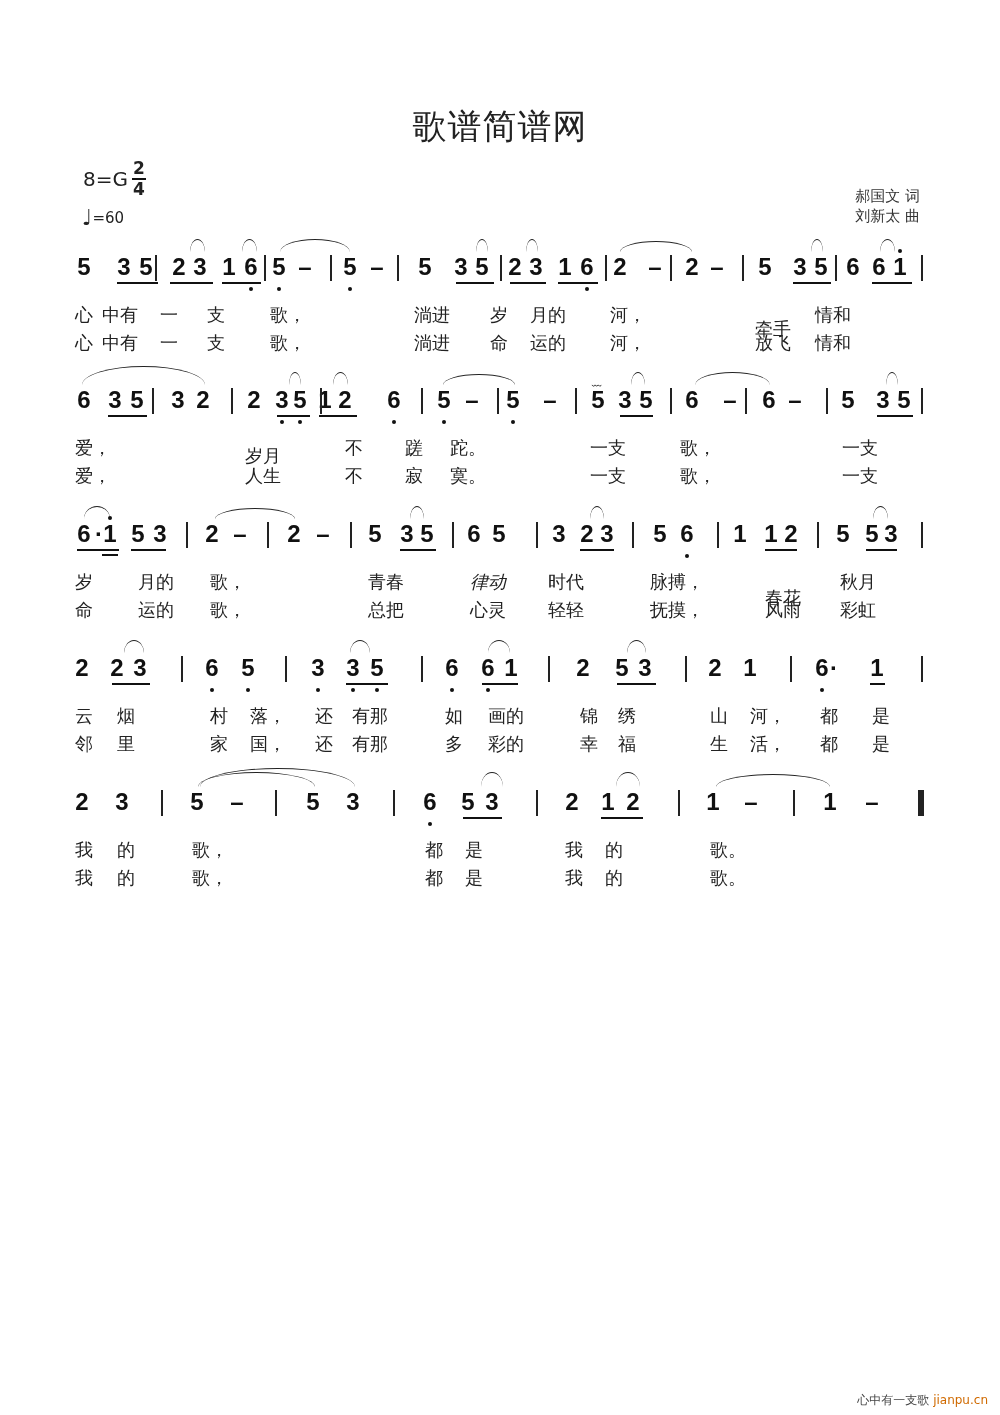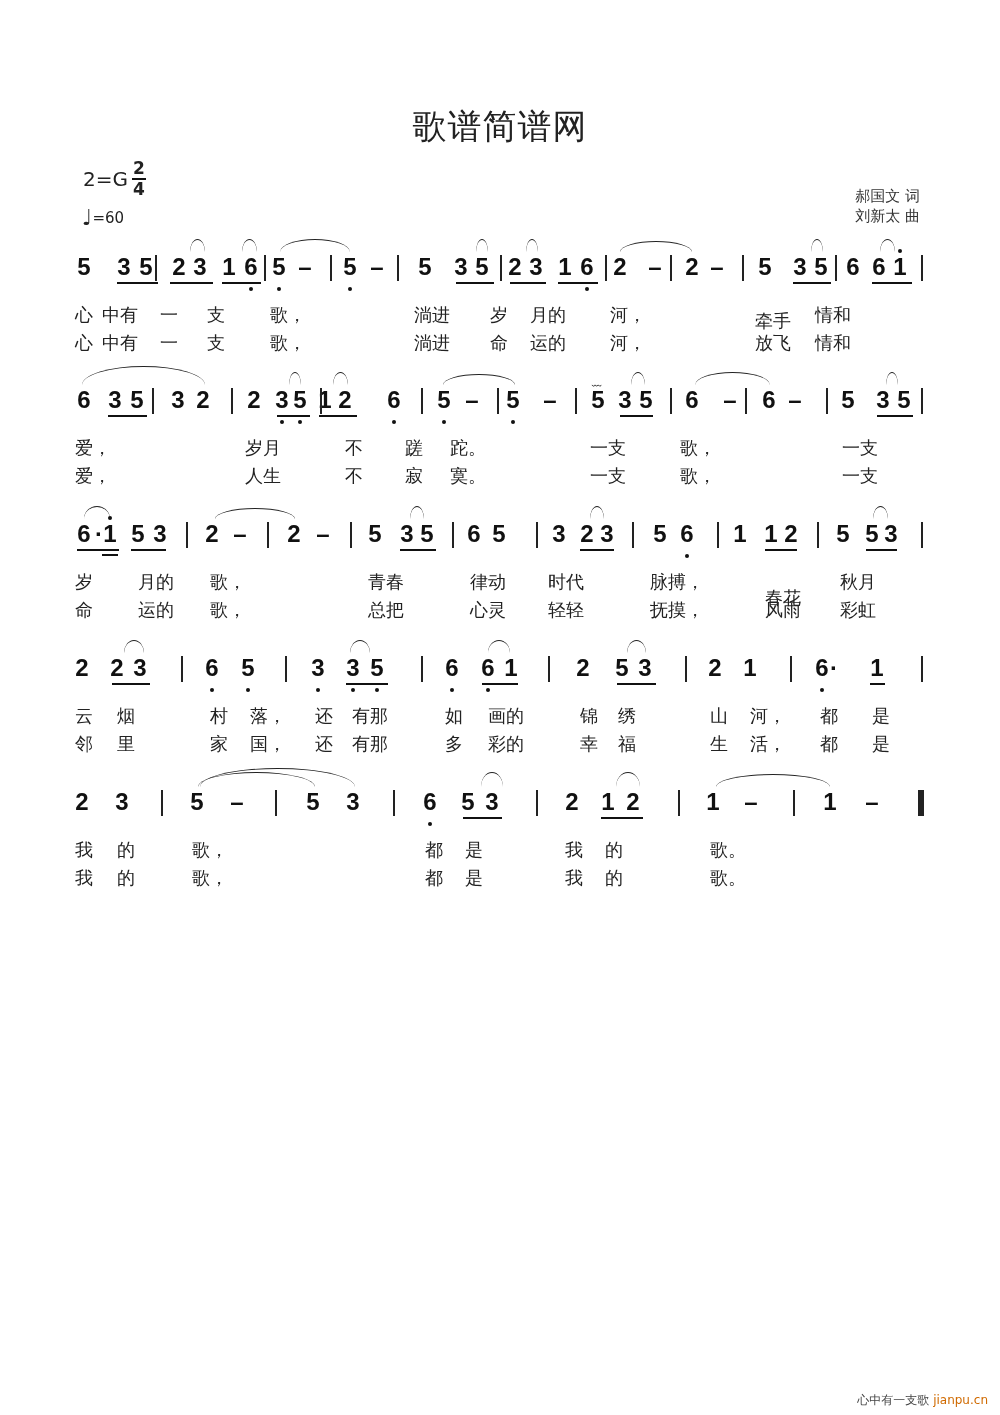--- a/index.html
+++ b/index.html
@@ -26,21 +26,21 @@
   .footer { position: absolute; right: 12px; bottom: 6px; font-size: 12px; color: #444; }
   .footer .dom { color: #d06a00; margin-left: 4px; }
   .tremolo { position: absolute; font-size: 10px; font-weight: bold; }
 </style>
 </head>
 <body>
 
 <div class="title">歌谱简谱网</div>
 
 <div class="key">
-  <span>2=G</span>
+  <span>8=G</span>
   <span class="frac">
     <span>2</span>
     <span class="bar"></span>
     <span>4</span>
   </span>
 </div>
 
 <div class="tempo">
   <span style="font-size:22px;">♩</span>
   <span>=60</span>
@@ -114,21 +114,21 @@
       <span class="arc" style="left: 880px; width: 15px; height: 12px; top: -14px;"></span>
       <span class="lyr" style="left: 75px; top: 50px;">心</span>
       <span class="lyr" style="left: 102px; top: 50px;">中有</span>
       <span class="lyr" style="left: 160px; top: 50px;">一</span>
       <span class="lyr" style="left: 207px; top: 50px;">支</span>
       <span class="lyr" style="left: 270px; top: 50px;">歌，</span>
       <span class="lyr" style="left: 414px; top: 50px;">淌进</span>
       <span class="lyr" style="left: 490px; top: 50px;">岁</span>
       <span class="lyr" style="left: 530px; top: 50px;">月的</span>
       <span class="lyr" style="left: 610px; top: 50px;">河，</span>
-      <span class="lyr" style="left: 755px; top: 56px;">牵手</span>
+      <span class="lyr" style="left: 755px; top: 64px;">牵手</span>
       <span class="lyr" style="left: 815px; top: 50px;">情和</span>
       <span class="lyr" style="left: 75px; top: 78px;">心</span>
       <span class="lyr" style="left: 102px; top: 78px;">中有</span>
       <span class="lyr" style="left: 160px; top: 78px;">一</span>
       <span class="lyr" style="left: 207px; top: 78px;">支</span>
       <span class="lyr" style="left: 270px; top: 78px;">歌，</span>
       <span class="lyr" style="left: 414px; top: 78px;">淌进</span>
       <span class="lyr" style="left: 490px; top: 78px;">命</span>
       <span class="lyr" style="left: 530px; top: 78px;">运的</span>
       <span class="lyr" style="left: 610px; top: 78px;">河，</span>
@@ -183,21 +183,21 @@
       <span class="ul" style="left: 620px; width: 33px; top: 29px;"></span>
       <span class="ul" style="left: 877px; width: 36px; top: 29px;"></span>
       <span class="arc" style="left: 82px; width: 123px; height: 18px; top: -20px;"></span>
       <span class="arc" style="left: 289px; width: 12px; height: 12px; top: -14px;"></span>
       <span class="arc" style="left: 333px; width: 15px; height: 12px; top: -14px;"></span>
       <span class="arc" style="left: 443px; width: 72px; height: 10px; top: -12px;"></span>
       <span class="arc" style="left: 631px; width: 14px; height: 12px; top: -14px;"></span>
       <span class="arc" style="left: 695px; width: 75px; height: 12px; top: -14px;"></span>
       <span class="arc" style="left: 886px; width: 12px; height: 12px; top: -14px;"></span>
       <span class="lyr" style="left: 75px; top: 50px;">爱，</span>
-      <span class="lyr" style="left: 245px; top: 50px;">岁月</span>
+      <span class="lyr" style="left: 245px; top: 58px;">岁月</span>
       <span class="lyr" style="left: 345px; top: 50px;">不</span>
       <span class="lyr" style="left: 405px; top: 50px;">蹉</span>
       <span class="lyr" style="left: 450px; top: 50px;">跎。</span>
       <span class="lyr" style="left: 590px; top: 50px;">一支</span>
       <span class="lyr" style="left: 680px; top: 50px;">歌，</span>
       <span class="lyr" style="left: 842px; top: 50px;">一支</span>
       <span class="lyr" style="left: 75px; top: 78px;">爱，</span>
       <span class="lyr" style="left: 245px; top: 78px;">人生</span>
       <span class="lyr" style="left: 345px; top: 78px;">不</span>
       <span class="lyr" style="left: 405px; top: 78px;">寂</span>
@@ -252,21 +252,21 @@
       <span class="ul" style="left: 866px; width: 31px; top: 29px;"></span>
       <span class="arc" style="left: 84px; width: 26px; height: 12px; top: -14px;"></span>
       <span class="arc" style="left: 215px; width: 80px; height: 10px; top: -12px;"></span>
       <span class="arc" style="left: 410px; width: 14px; height: 12px; top: -14px;"></span>
       <span class="arc" style="left: 590px; width: 14px; height: 12px; top: -14px;"></span>
       <span class="arc" style="left: 873px; width: 15px; height: 12px; top: -14px;"></span>
       <span class="lyr" style="left: 75px; top: 50px;">岁</span>
       <span class="lyr" style="left: 138px; top: 50px;">月的</span>
       <span class="lyr" style="left: 210px; top: 50px;">歌，</span>
       <span class="lyr" style="left: 368px; top: 50px;">青春</span>
-      <span class="lyr" style="left: 470px; top: 50px;">律动</span>
+      <span class="lyr" style="left: 470px; top: 50px; font-style: italic;">律动</span>
       <span class="lyr" style="left: 548px; top: 50px;">时代</span>
       <span class="lyr" style="left: 650px; top: 50px;">脉搏，</span>
       <span class="lyr" style="left: 765px; top: 66px;">春花</span>
       <span class="lyr" style="left: 840px; top: 50px;">秋月</span>
       <span class="lyr" style="left: 75px; top: 78px;">命</span>
       <span class="lyr" style="left: 138px; top: 78px;">运的</span>
       <span class="lyr" style="left: 210px; top: 78px;">歌，</span>
       <span class="lyr" style="left: 368px; top: 78px;">总把</span>
       <span class="lyr" style="left: 470px; top: 78px;">心灵</span>
       <span class="lyr" style="left: 548px; top: 78px;">轻轻</span>

